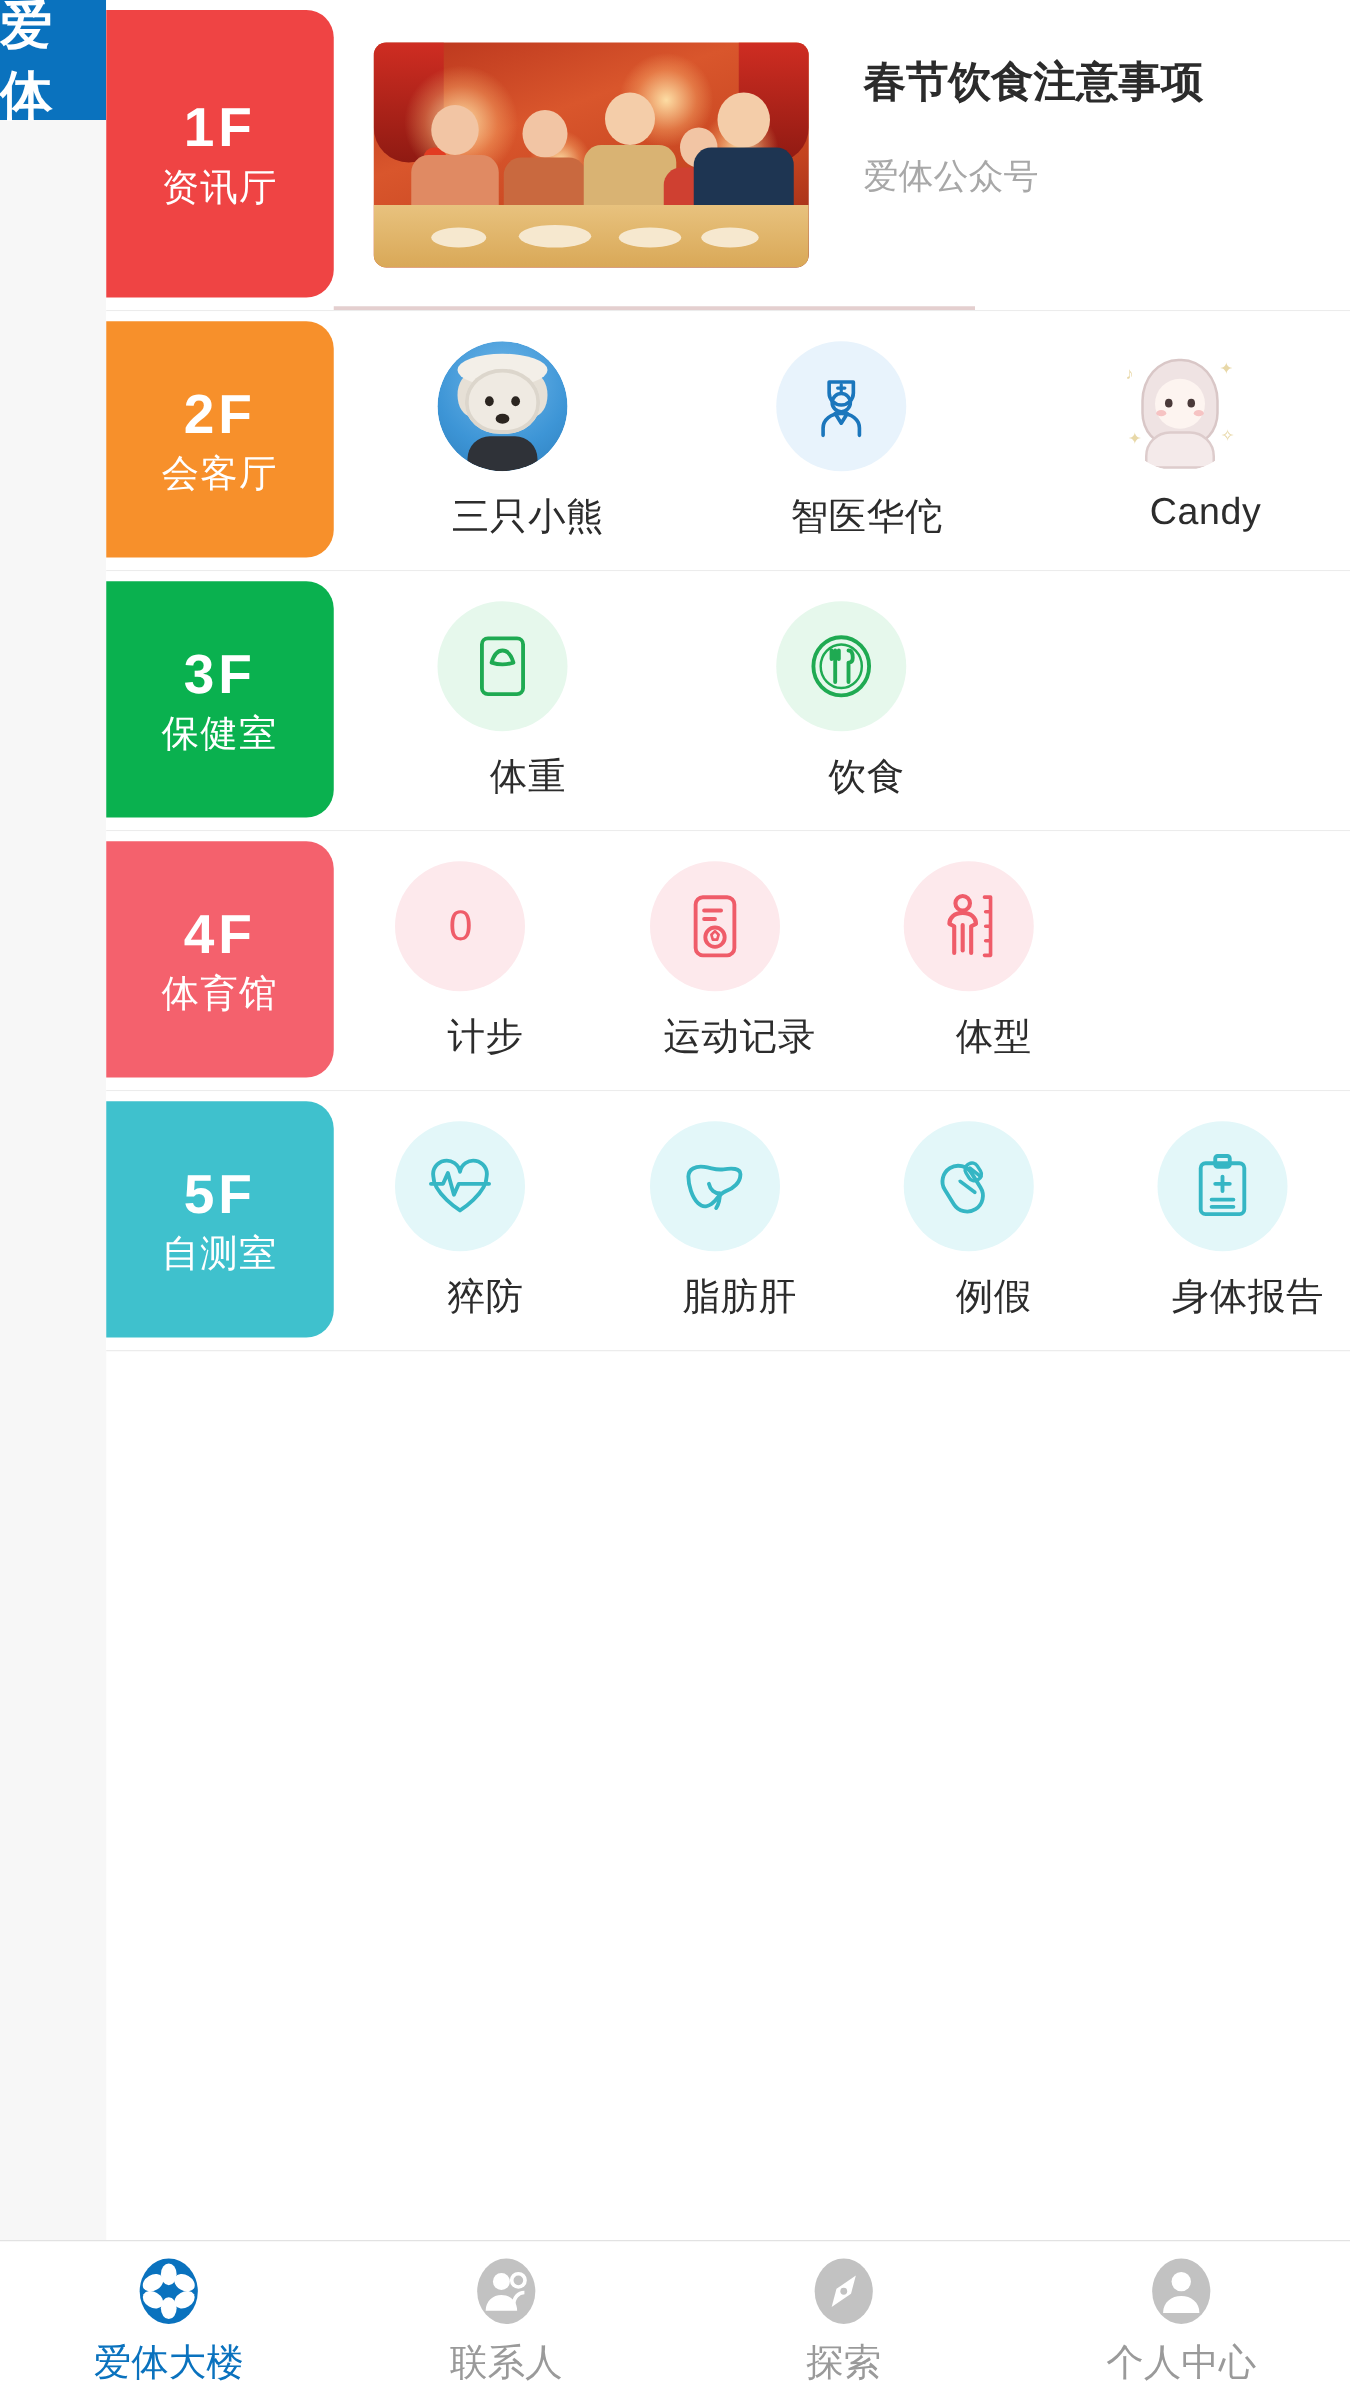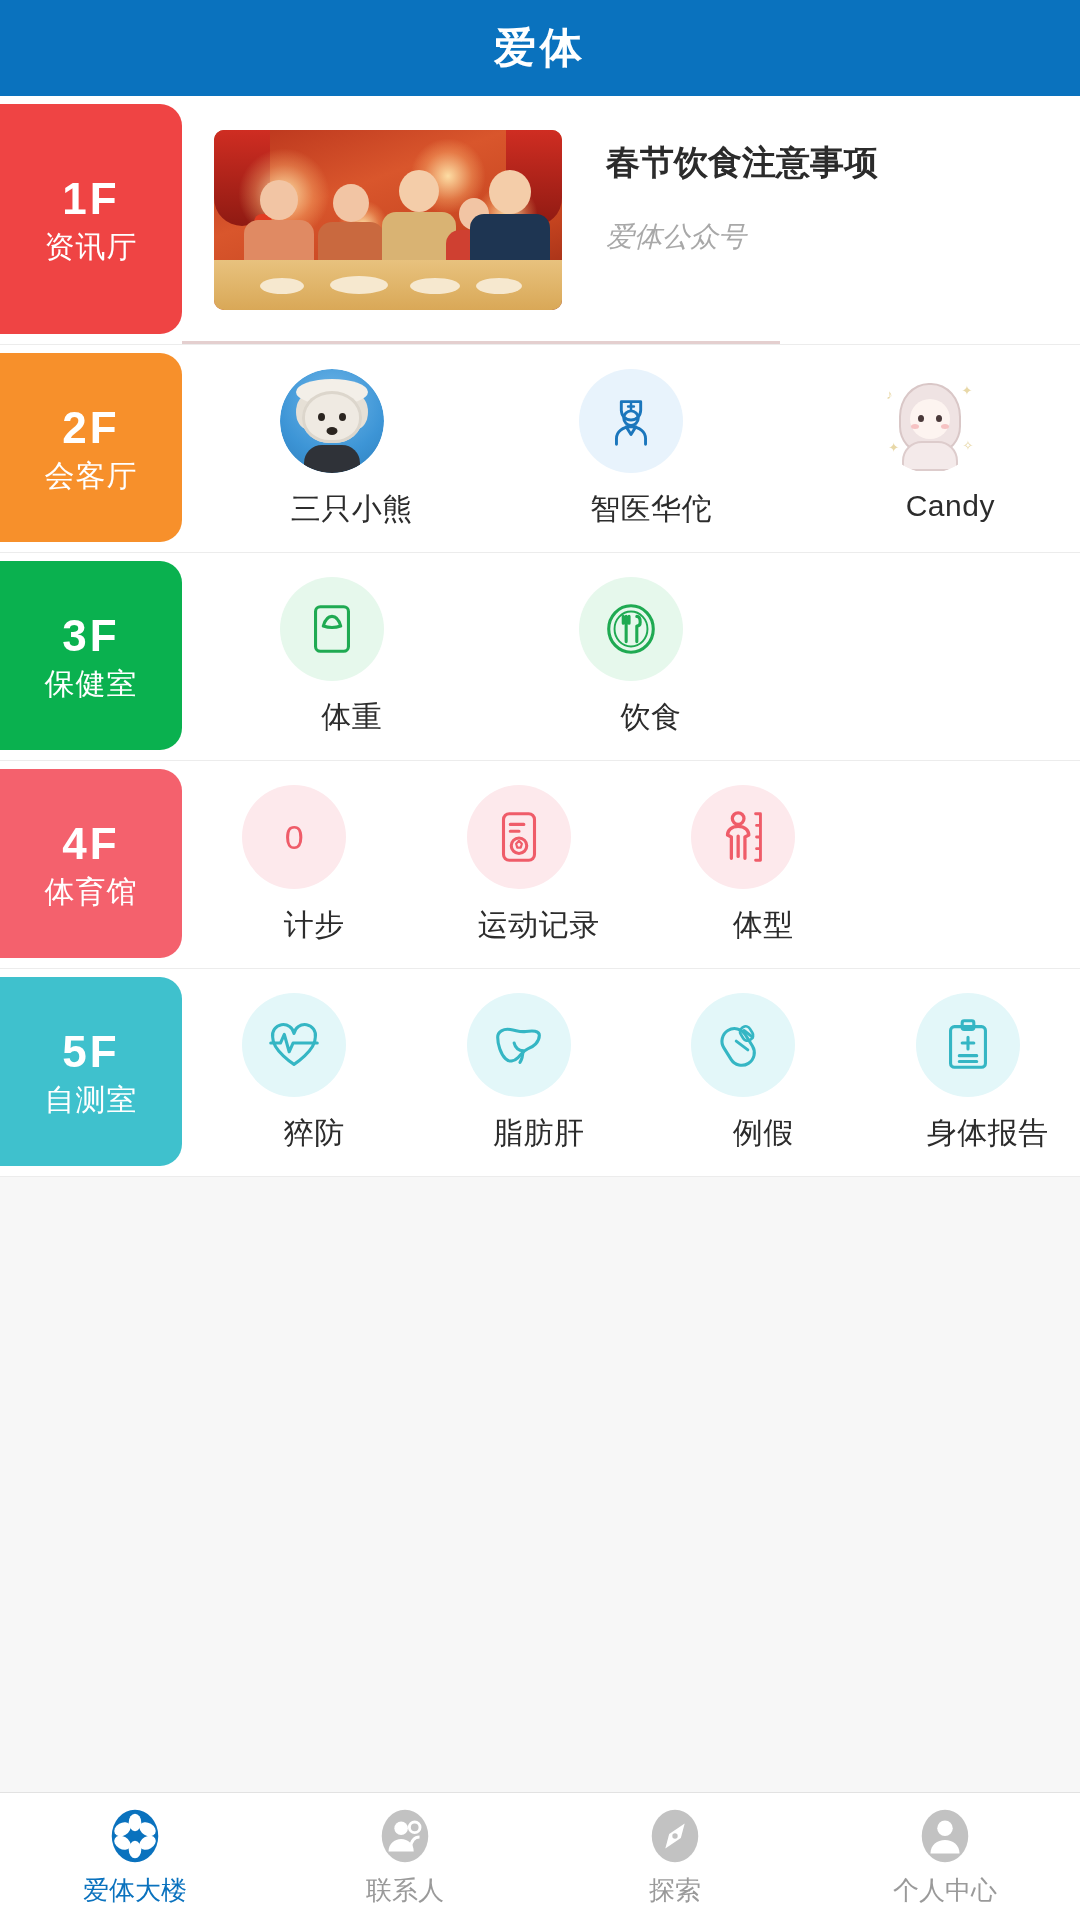--- a/index.html
+++ b/index.html
@@ -125,21 +125,20 @@
   .news-title{
     font-size:34px;
     color:#2b2b2b;
     line-height:1.35;
     font-weight:700;
   }
   .news-source{
     margin-top:32px;
     font-size:28px;
     color:#a8a8a8;
-    font-style:italic;
   }
   .news-underline{
     position:absolute;
     left:182px;right:300px;bottom:0;height:3px;background:#e4cfcf;
   }
 
   
   .apps{
     display:flex;
     width:100%;
@@ -225,24 +224,24 @@
     border-top:1px solid #e2e2e2;
     display:flex;align-items:center;
   }
   .tab{
     width:25%;
     display:flex;flex-direction:column;align-items:center;justify-content:center;
     cursor:pointer;
   }
   .tab-icon{width:62px;height:62px;display:flex;align-items:center;justify-content:center;}
   .tab-icon svg{width:62px;height:62px;}
-  .tab-label{margin-top:6px;font-size:26px;color:#9a9a9a;}
+  .tab-label{margin-top:6px;font-size:30px;color:#9a9a9a;}
   .tab.active .tab-label{color:#0a72be;}
 
-  .page{position:relative;width:1080px;height:1920px;display:flex;flex-direction:column;}
+  .page{position:relative;width:1080px;height:1920px;display:flex;}
 </style>
 </head>
 <body>
 
 <div class="page">
 
   <div class="header">
     <div class="header-title">爱体</div>
   </div>
 

